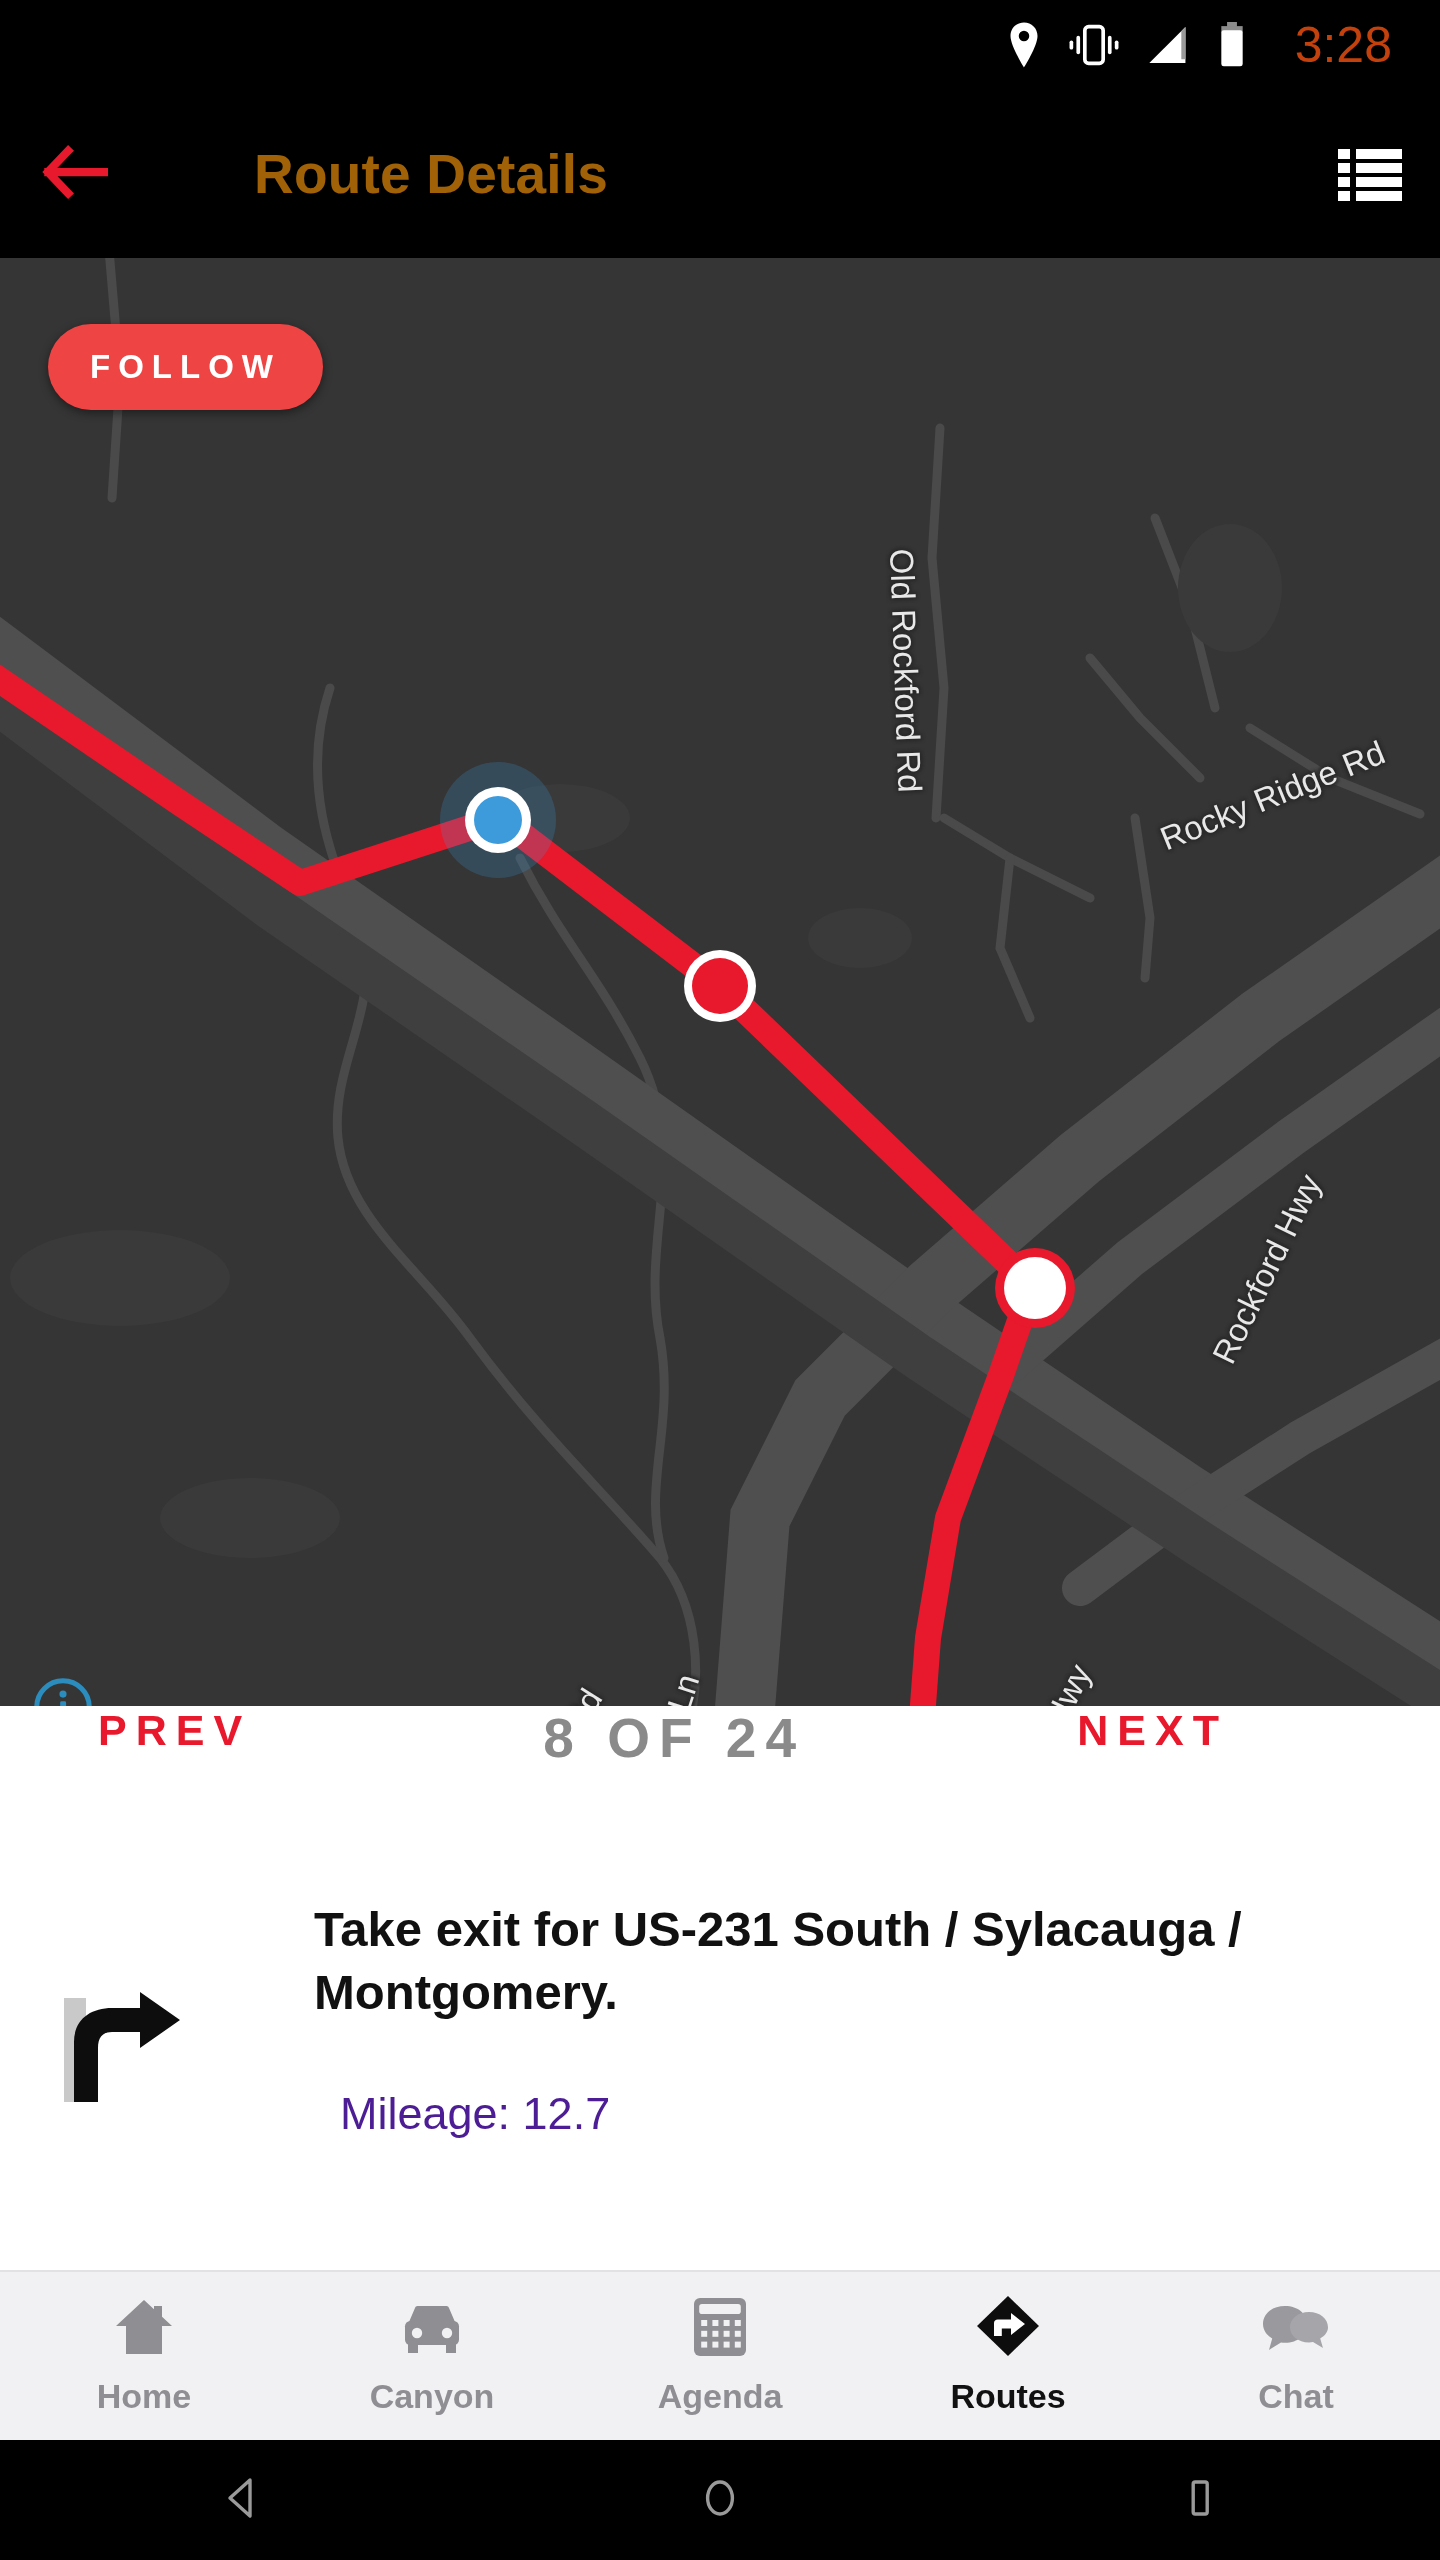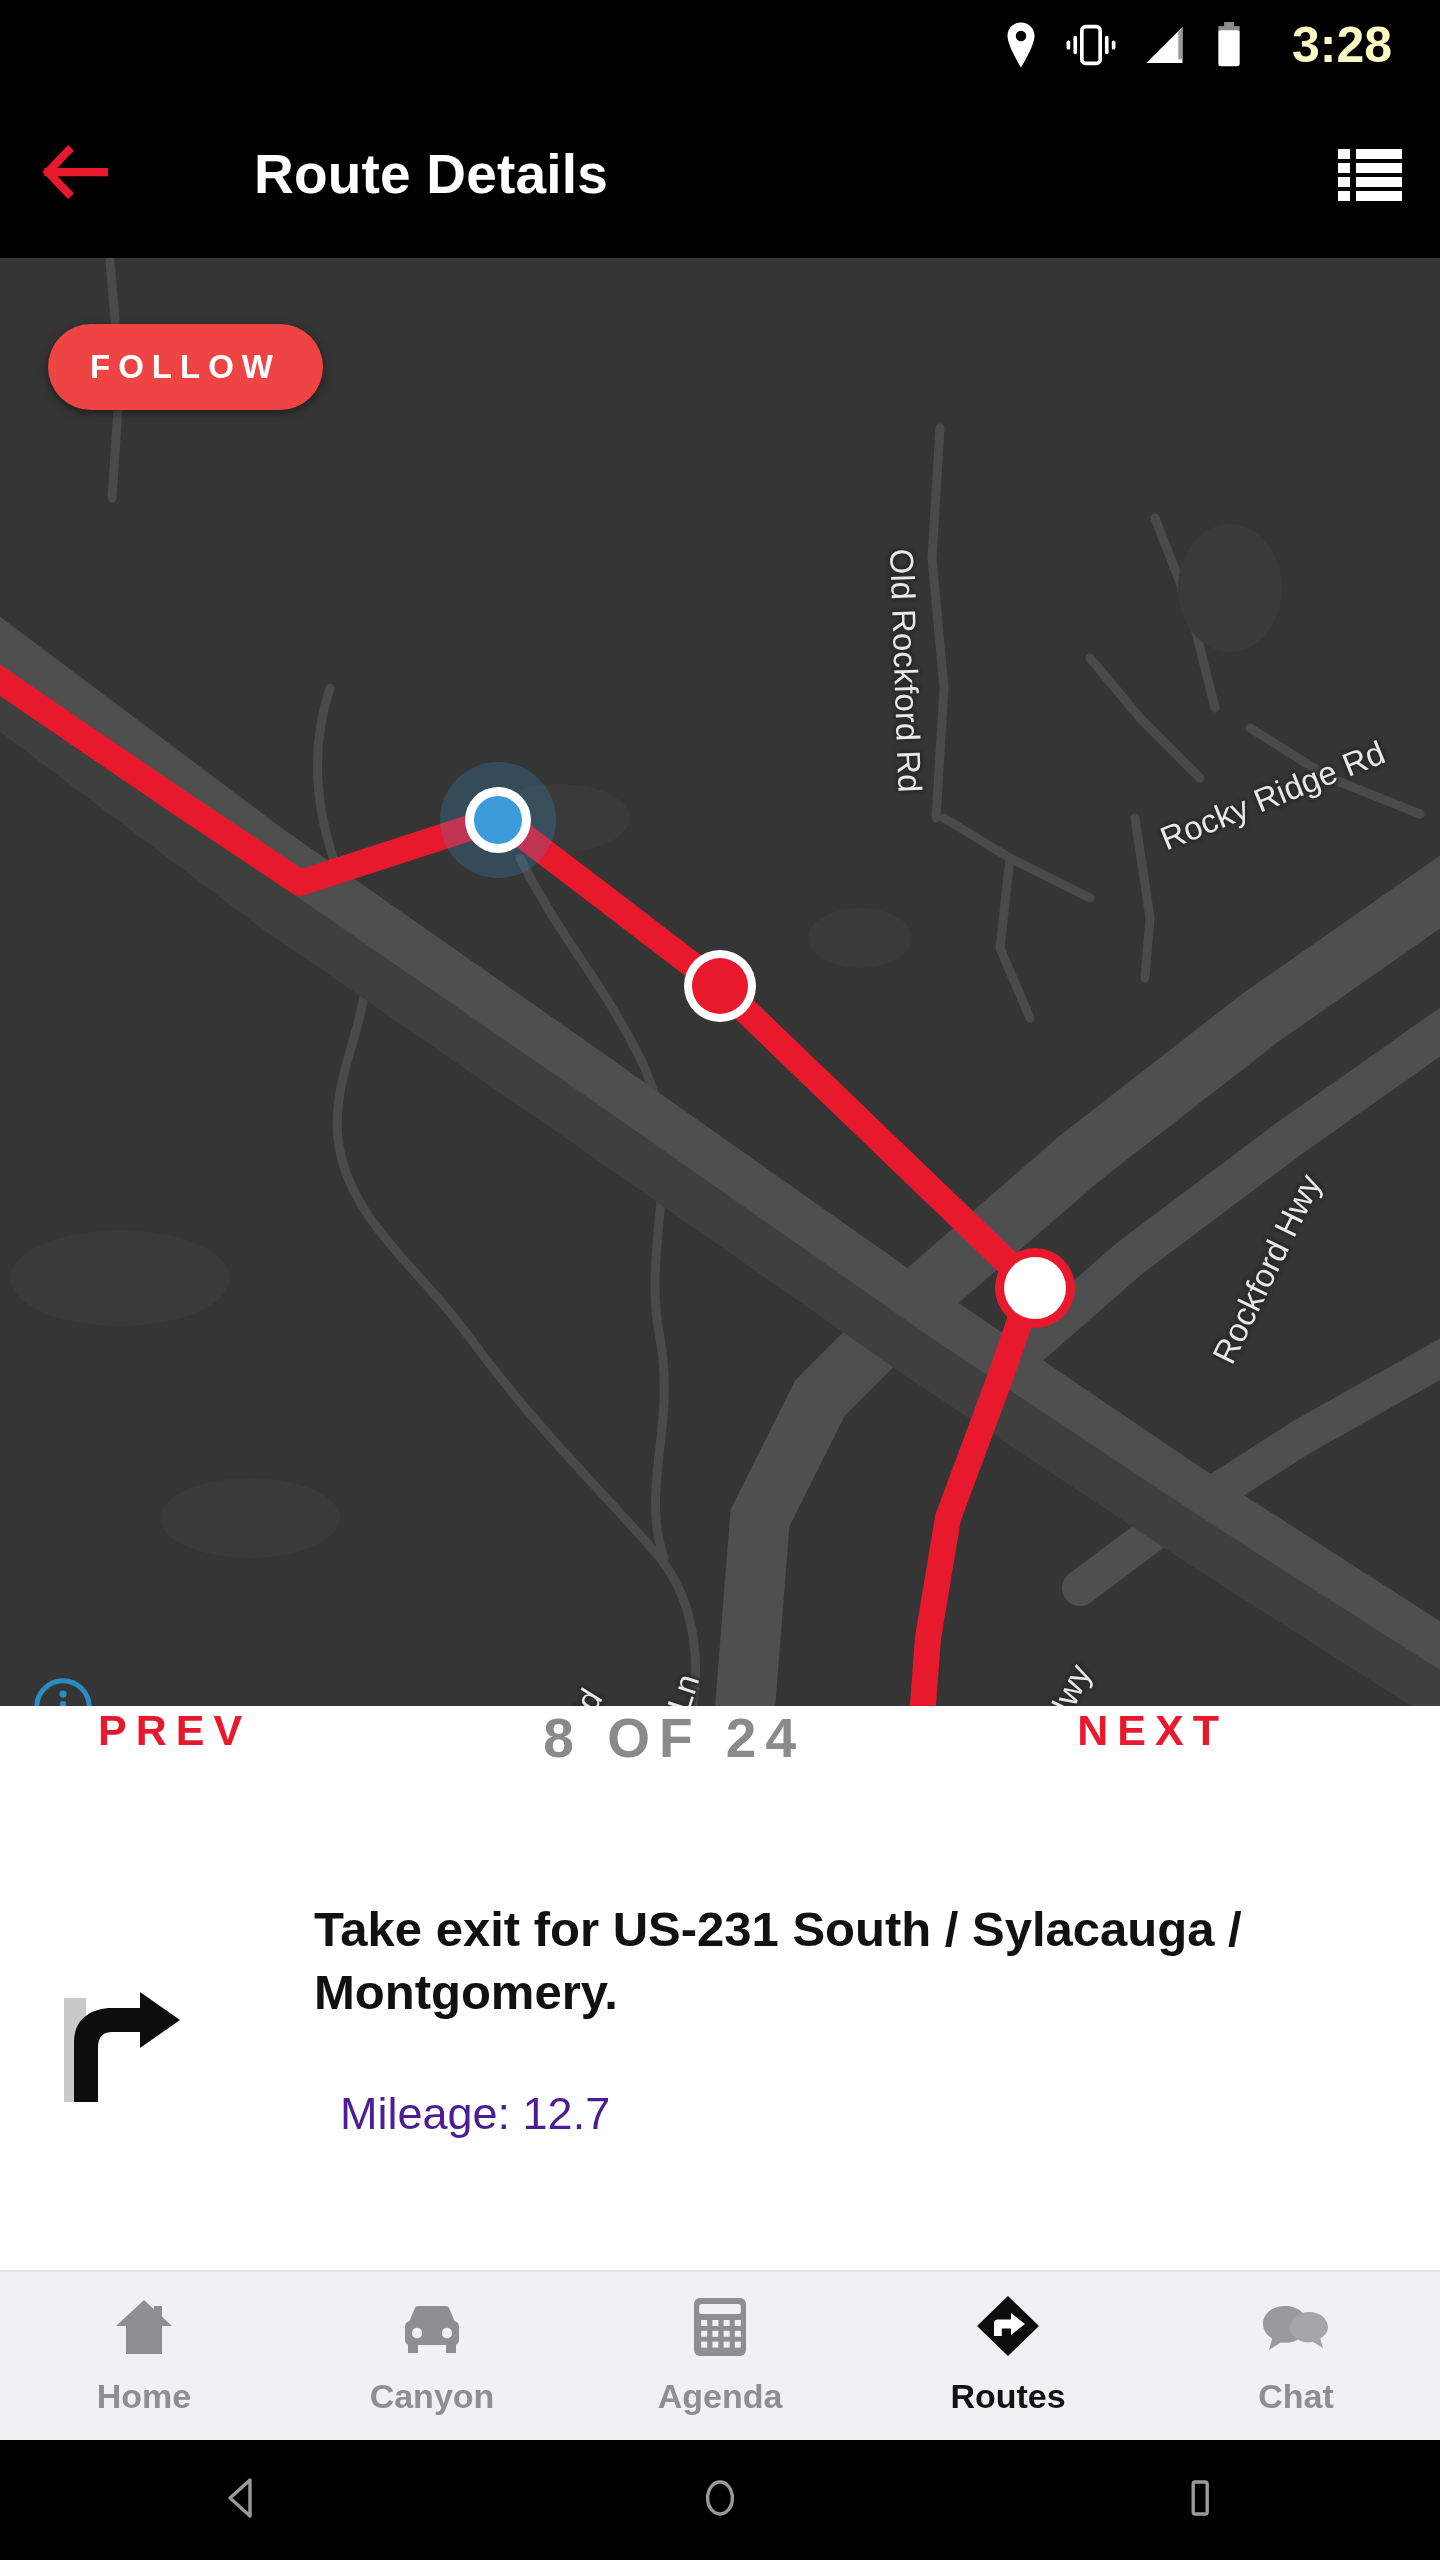--- a/index.html
+++ b/index.html
@@ -12,32 +12,32 @@
   #app { position: relative; width: 1440px; height: 2560px; background: #fff; }
 
   
   .statusbar {
     position: absolute; top: 0; left: 0; width: 1440px; height: 90px;
     background: #000; display: flex; align-items: center;
     justify-content: flex-end; padding-right: 48px; gap: 26px;
   }
   .sb-icon { display: block; }
   .sb-time {
-    color: #fef9c3; font-size: 50px; font-weight: 700;
+    color: #c2410c; font-size: 50px; font-weight: 400;
     letter-spacing: 0px; line-height: 1; margin-left: 23px;
   }
 
   
   .appbar {
     position: absolute; top: 90px; left: 0; width: 1440px; height: 168px;
     background: #000; display: flex; align-items: center;
   }
   .back-btn { width: 150px; display: flex; align-items: center; justify-content: center; }
   .appbar-title {
-    color: #ffffff; font-size: 55px; font-weight: 700; letter-spacing: 0.2px;
+    color: #a16207; font-size: 55px; font-weight: 700; letter-spacing: 0.2px;
     margin-left: 104px;
   }
   .appbar-spacer { flex: 1; }
   .list-btn { width: 140px; display: flex; align-items: center; justify-content: center; }
 
   
   .map {
     position: absolute; top: 258px; left: 0; width: 1440px; height: 1448px;
     background: #353535; overflow: hidden;
   }

